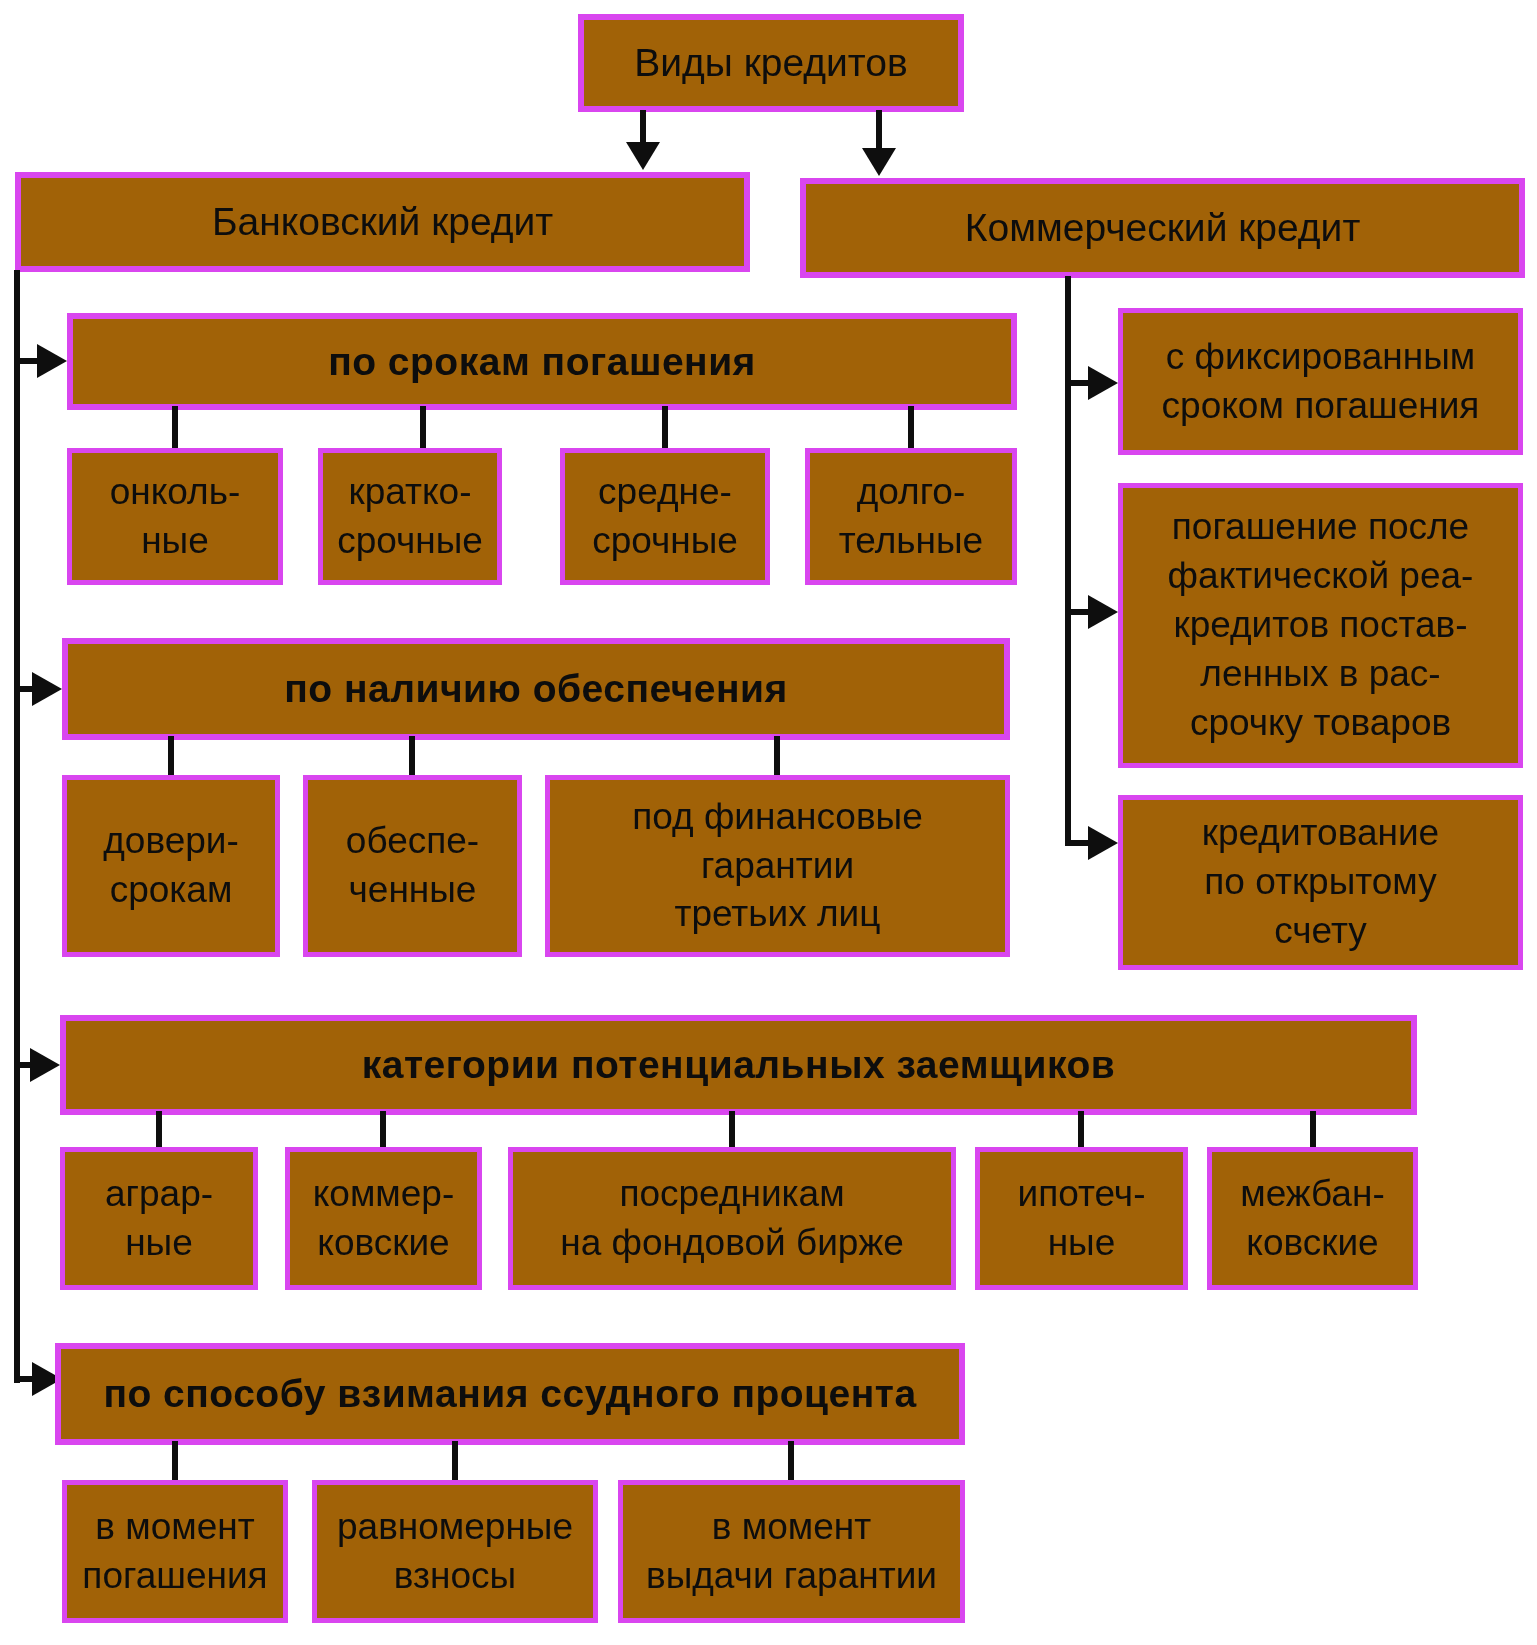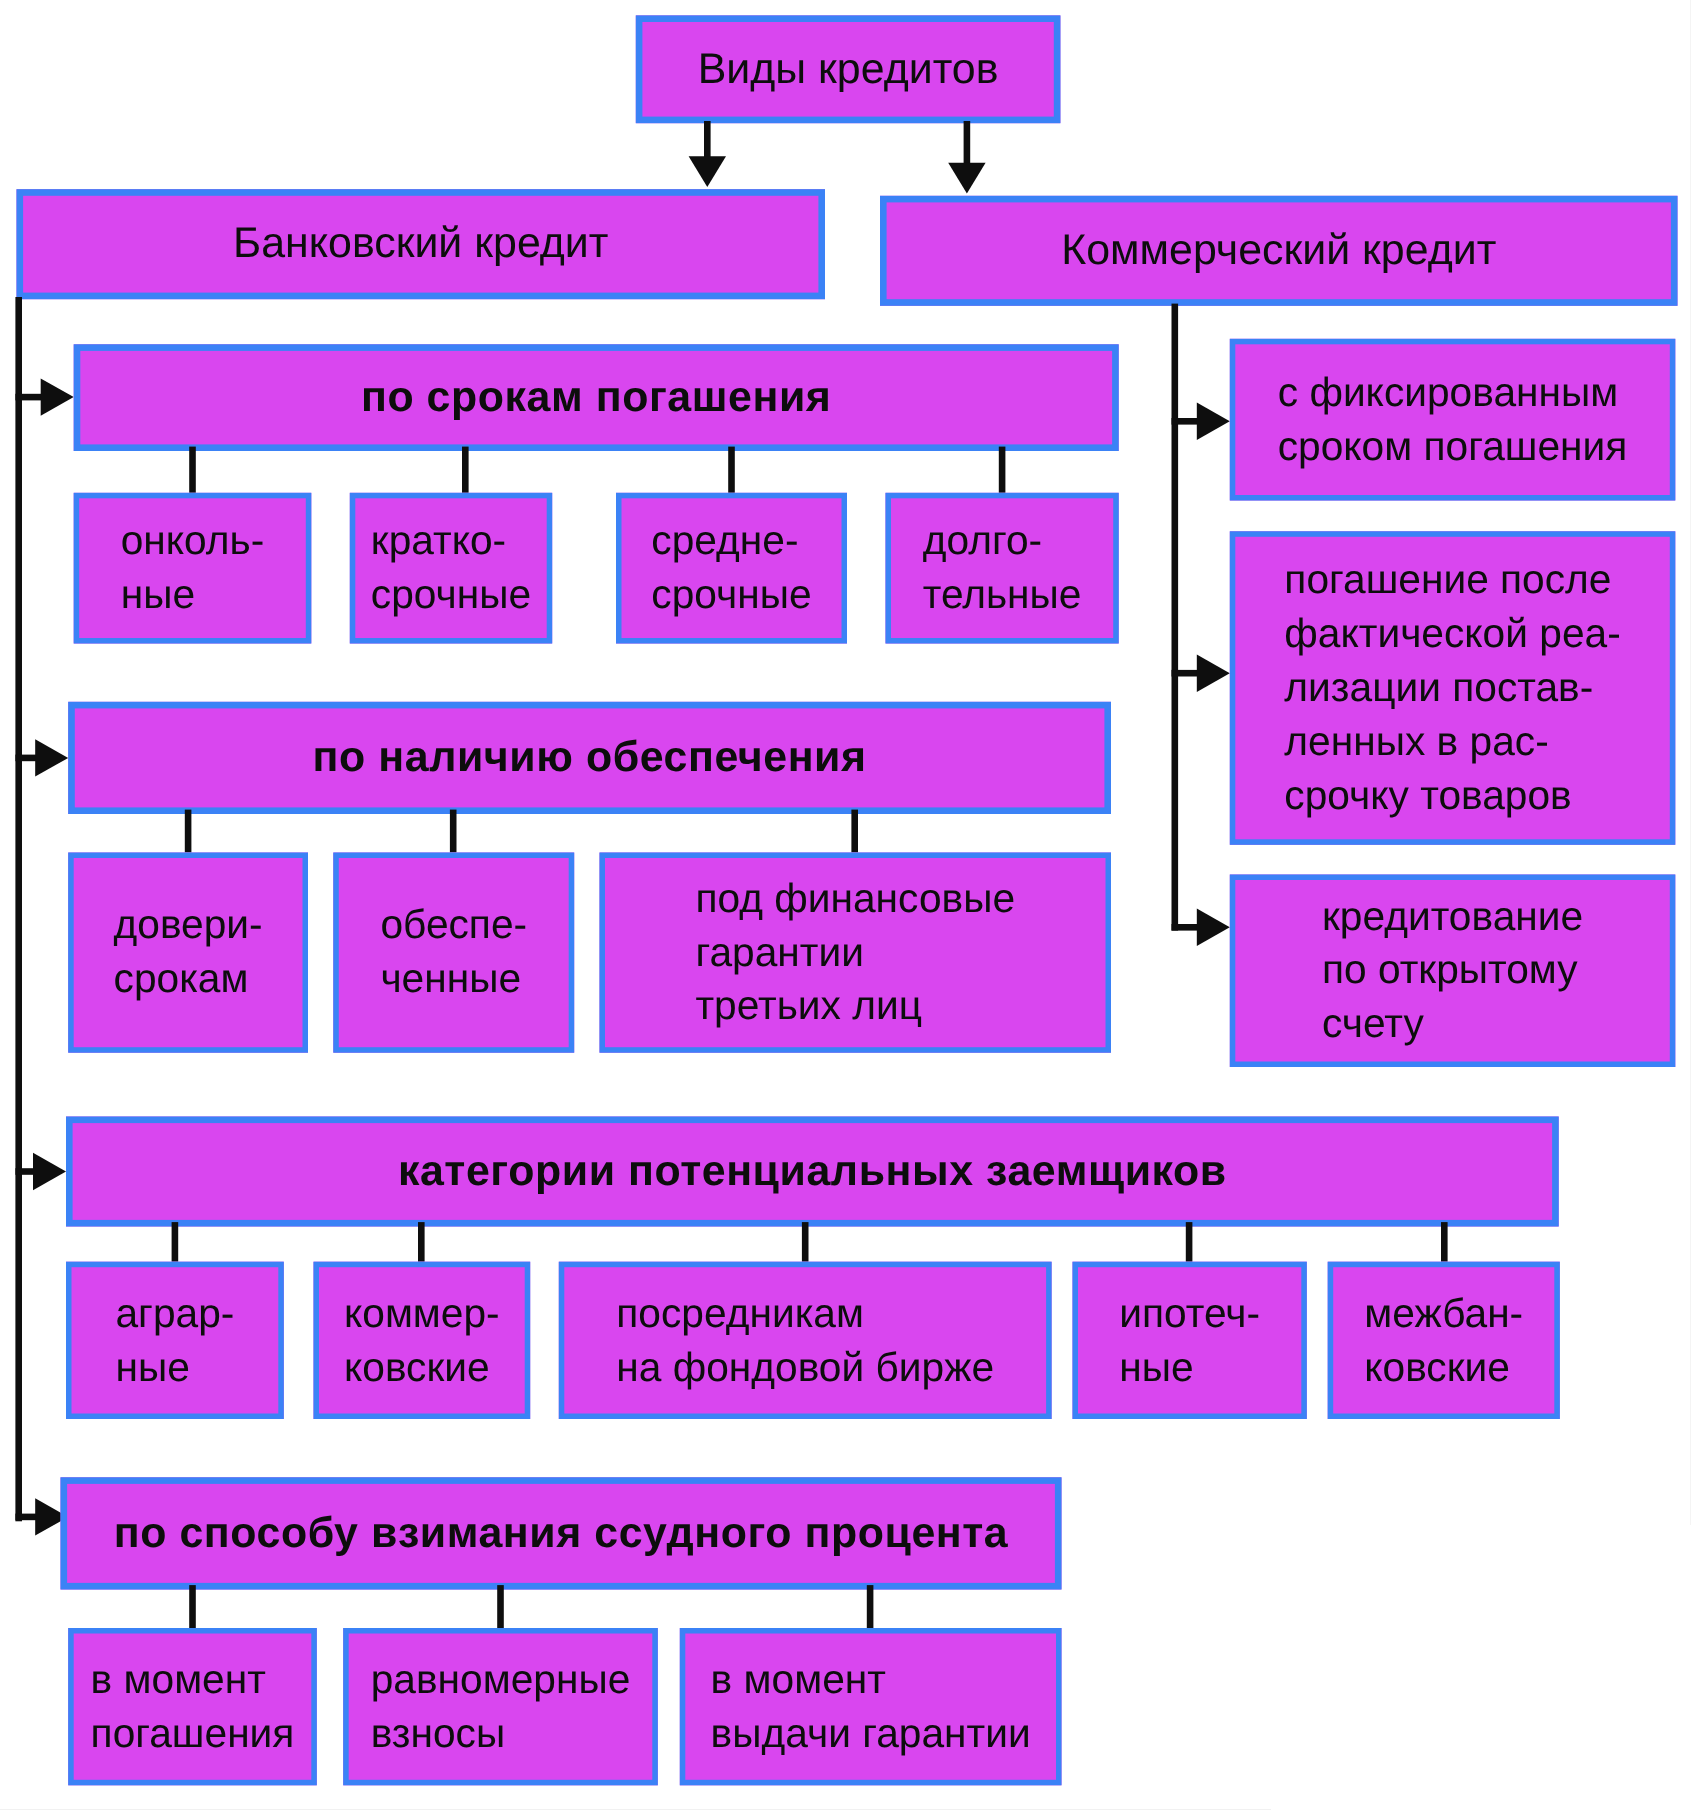--- a/index.html
+++ b/index.html
@@ -7,24 +7,24 @@
     position:relative;
     width:1537px;height:1645px;
     background:#ffffff;
     font-family:"Liberation Sans", sans-serif;
     color:#0d0d0d;
     overflow:hidden;
   }
   .box{
     position:absolute;
     box-sizing:border-box;
-    background:#d946ef;
-    border:6px solid #3b82f6;
+    background:#a16207;
+    border:6px solid #d946ef;
     display:flex;align-items:center;justify-content:center;
-    text-align:left;
+    text-align:center;
     white-space:pre-line;
     line-height:1.32;
   }
   .title{font-size:39px;}
   .hdr{font-size:39px;font-weight:bold;letter-spacing:0.5px;}
   .node{font-size:37px;border-width:5px;}
   .vline,.hline{position:absolute;background:#0e0e0e;}
   .arr-r{
     position:absolute;width:0;height:0;
     border-top:17px solid transparent;
@@ -122,20 +122,20 @@
   <div class="arr-r" style="left:1088px;top:366px"></div>
   <div class="hline" style="left:1065px;top:609px;width:31px;height:6px"></div>
   <div class="arr-r" style="left:1088px;top:595px"></div>
   <div class="hline" style="left:1065px;top:840px;width:31px;height:6px"></div>
   <div class="arr-r" style="left:1088px;top:826px"></div>
 
   <div class="box node" style="left:1118px;top:308px;width:405px;height:147px">с фиксированным
 сроком погашения</div>
   <div class="box node" style="left:1118px;top:483px;width:405px;height:285px">погашение после
 фактической реа-
-лизации постав-
+кредитов постав-
 ленных в рас-
 срочку товаров</div>
   <div class="box node" style="left:1118px;top:795px;width:405px;height:175px">кредитование
 по открытому
 счету</div>
 
 </div>
 
 </body></html>

